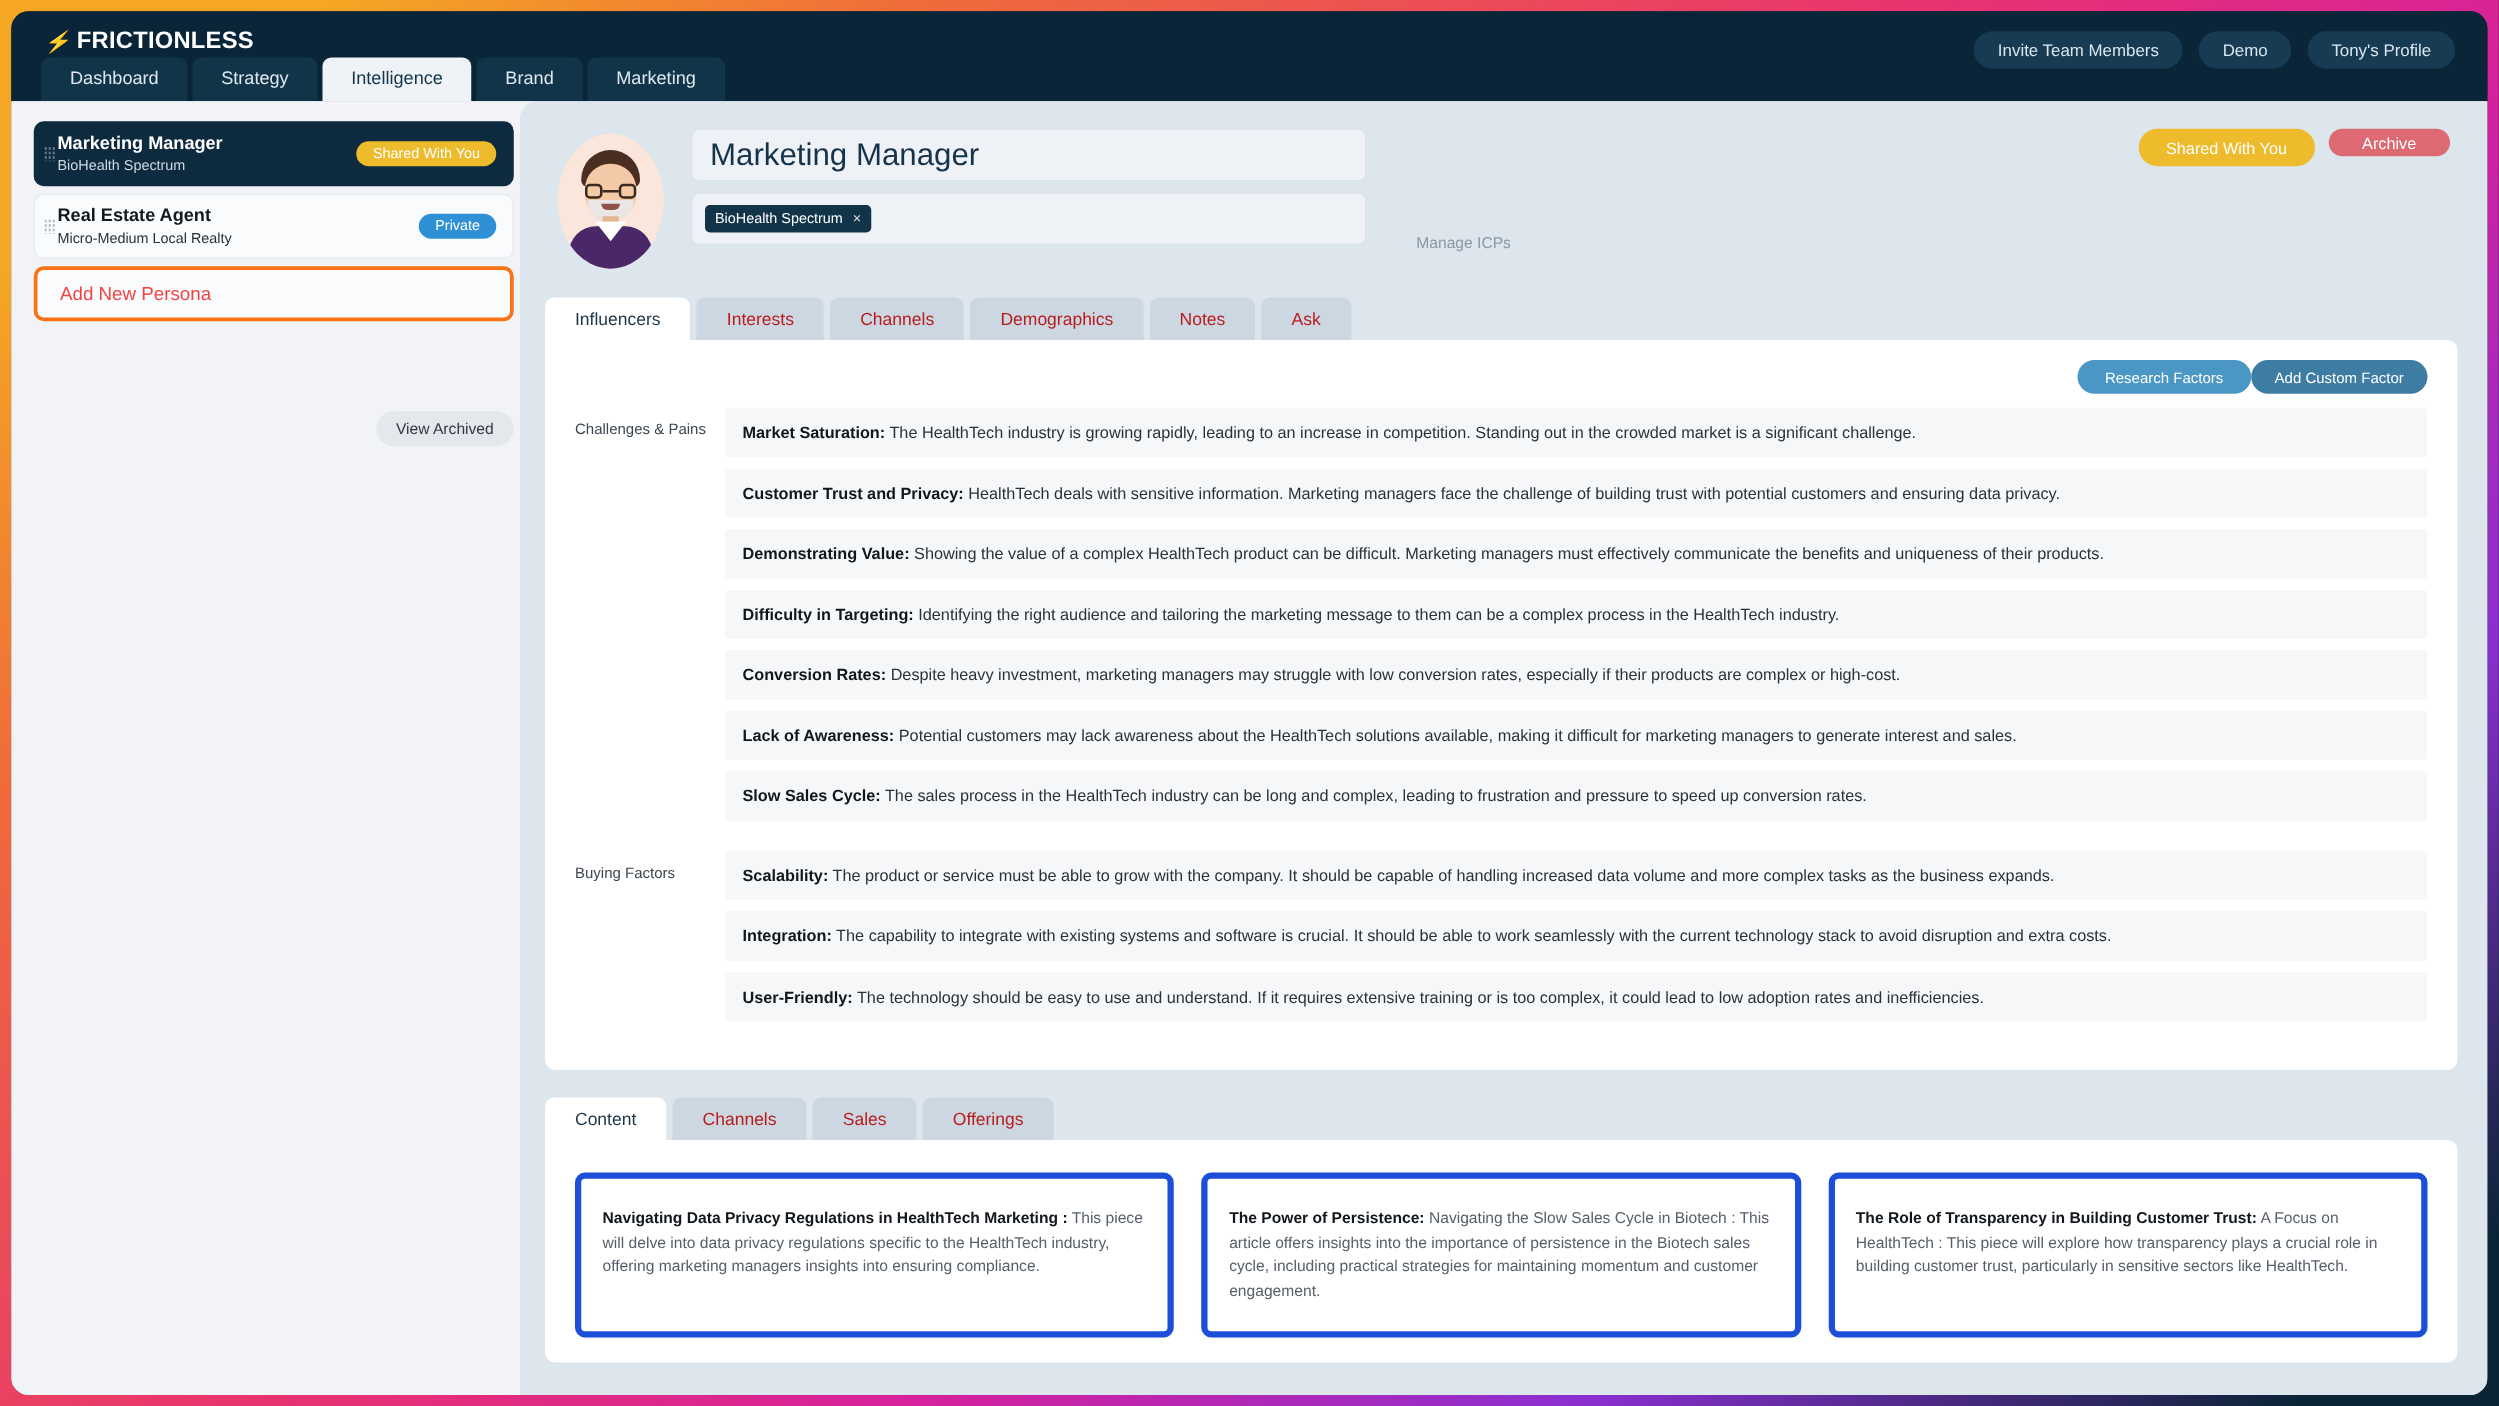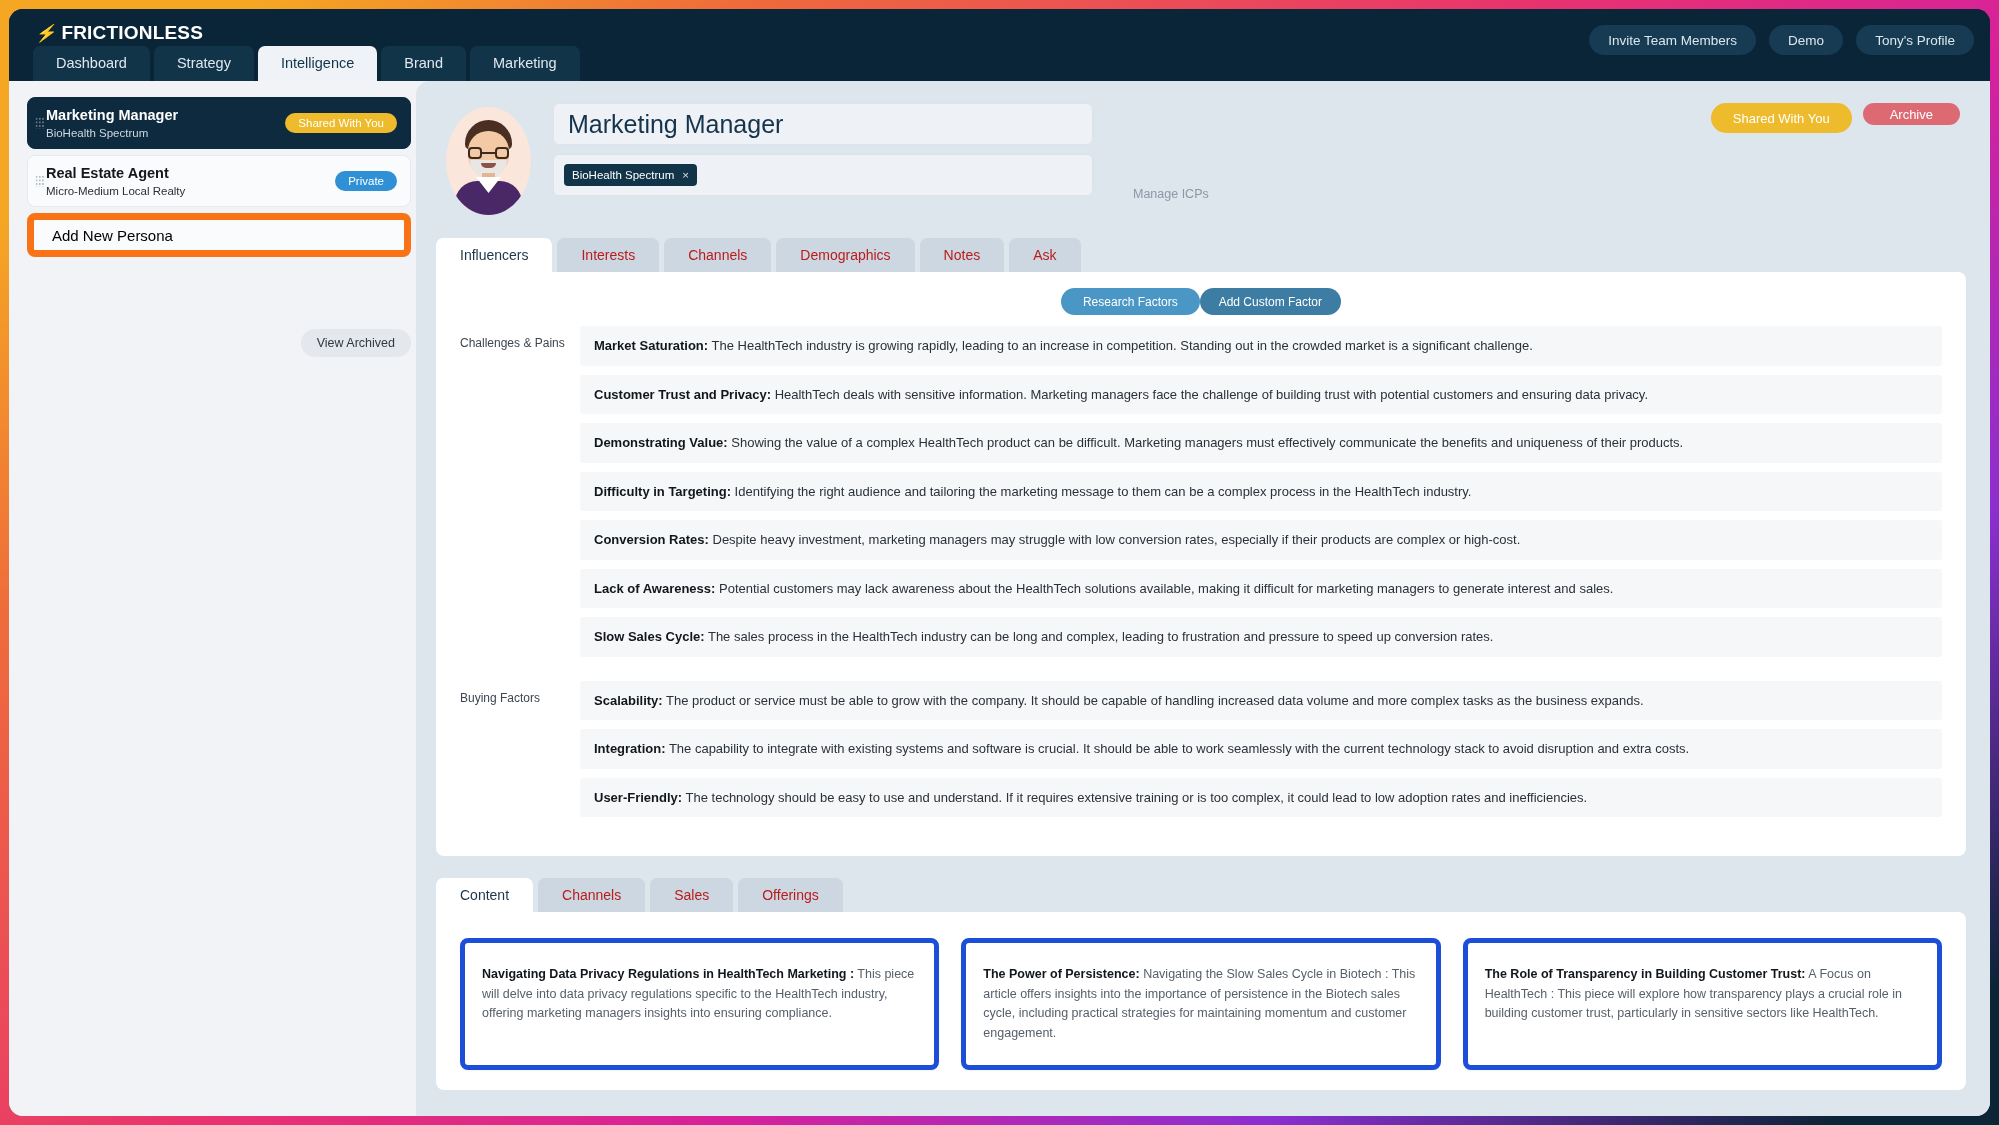--- a/index.html
+++ b/index.html
@@ -24,21 +24,21 @@
   }
 
   
   #topbar { position: relative; height: 72px; background: #0a2537; }
   .logo {
     position: absolute; left: 28px; top: 13px;
     color: #fff; font-size: 19px; font-weight: 800; letter-spacing: .2px;
     display: flex; align-items: center; gap: 3px;
   }
   .logo .bolt { font-size: 17px; transform: skewX(-12deg); display:inline-block; }
-  .toprightbtns { position: absolute; right: 16px; top: 16px; display: flex; gap: 13px; }
+  .toprightbtns { position: absolute; right: 26px; top: 16px; display: flex; gap: 13px; }
   .pillbtn {
     background: #163b52; color: #dbe6ee; border: none;
     border-radius: 20px; height: 30px; padding: 0 19px;
     font-size: 13.5px; font-family: inherit; cursor: pointer;
     display: flex; align-items: center;
   }
   .navtabs { position: absolute; left: 24px; bottom: 0; display: flex; gap: 4px; }
   .navtab {
     padding: 9px 23px 10px; font-size: 14.5px; color: #dfe8ef;
     background: #123449; border-radius: 7px 7px 0 0; cursor: pointer;
@@ -75,22 +75,22 @@
   .persona-card.active .pname { color: #fff; }
   .persona-card.active .pcompany { color: #cdd8e1; }
   .badge {
     position: absolute; right: 13px; top: 50%; transform: translateY(-50%);
     border-radius: 13px; padding: 4px 13px; font-size: 11.5px; color: #fff; white-space: nowrap;
   }
   .badge.shared { background: #eebb2c; }
   .badge.private { background: #2f90d6; }
   .add-persona {
     border-radius: 8px; height: 44px; display: flex; align-items: center;
-    padding-left: 18px; background: #fafbfc; border: 7px solid #f97316;
-    font-size: 15px; color: #000000; cursor: pointer; text-align: right;
+    padding-left: 18px; background: #fafbfc; border: 3px solid #f97316;
+    font-size: 15px; color: #ef4444; cursor: pointer; text-align: right;
   }
   .view-archived {
     position: absolute; right: 18px; top: 248px;
     background: #e4e8ed; border-radius: 16px; padding: 7px 16px;
     font-size: 12.5px; color: #303840; cursor: pointer;
   }
 
   
   #main {
     position: absolute; left: 407px; top: 0; right: 0; bottom: 0;
@@ -135,21 +135,21 @@
 
   
   .card-wrap { margin: 23px 24px 0 20px; }
   .tabrow { display: flex; gap: 5px; }
   .tab {
     background: #ccd7e2; color: #b91c1c; font-size: 14px;
     padding: 9px 24px; border-radius: 7px 7px 0 0; cursor: pointer; white-space: nowrap;
   }
   .tab.active { background: #fff; color: #1d3548; }
   .panel { background: #fff; border-radius: 0 8px 8px 8px; padding: 16px 24px 26px; }
-  .panel-actions { display: flex; justify-content: center; margin-bottom: 11px; }
+  .panel-actions { display: flex; justify-content: flex-end; margin-bottom: 11px; }
   .btn-research { background: #4a96c4; color: #fff; border: none; border-radius: 15px; height: 27px; padding: 0 22px; font-size: 12px; font-family: inherit; cursor: pointer; }
   .btn-custom { background: #3d7da4; color: #fff; border: none; border-radius: 15px; height: 27px; padding: 0 19px; font-size: 12px; font-family: inherit; cursor: pointer; }
   .section { display: flex; gap: 12px; margin-bottom: 4px; }
   .section-label { width: 108px; flex: none; font-size: 12px; color: #3c4650; line-height: 1.3; padding-top: 10px; }
   .rows { flex: 1; }
   .factor-row {
     background: #f6f7f8; border-radius: 3px; padding: 11px 14px; margin-bottom: 9px;
     font-size: 13px; color: #2a3138; line-height: 1.35;
   }
   .factor-row b { font-weight: 700; color: #11161b; }

